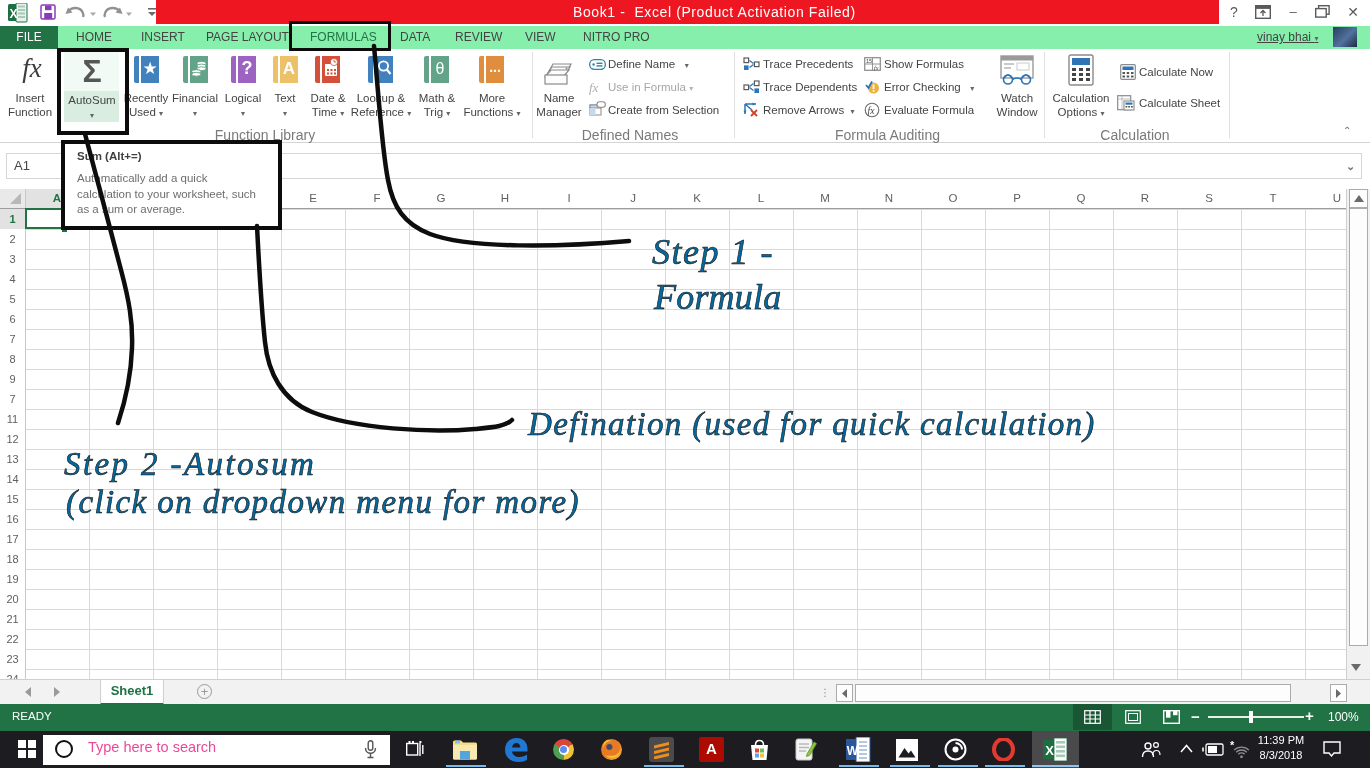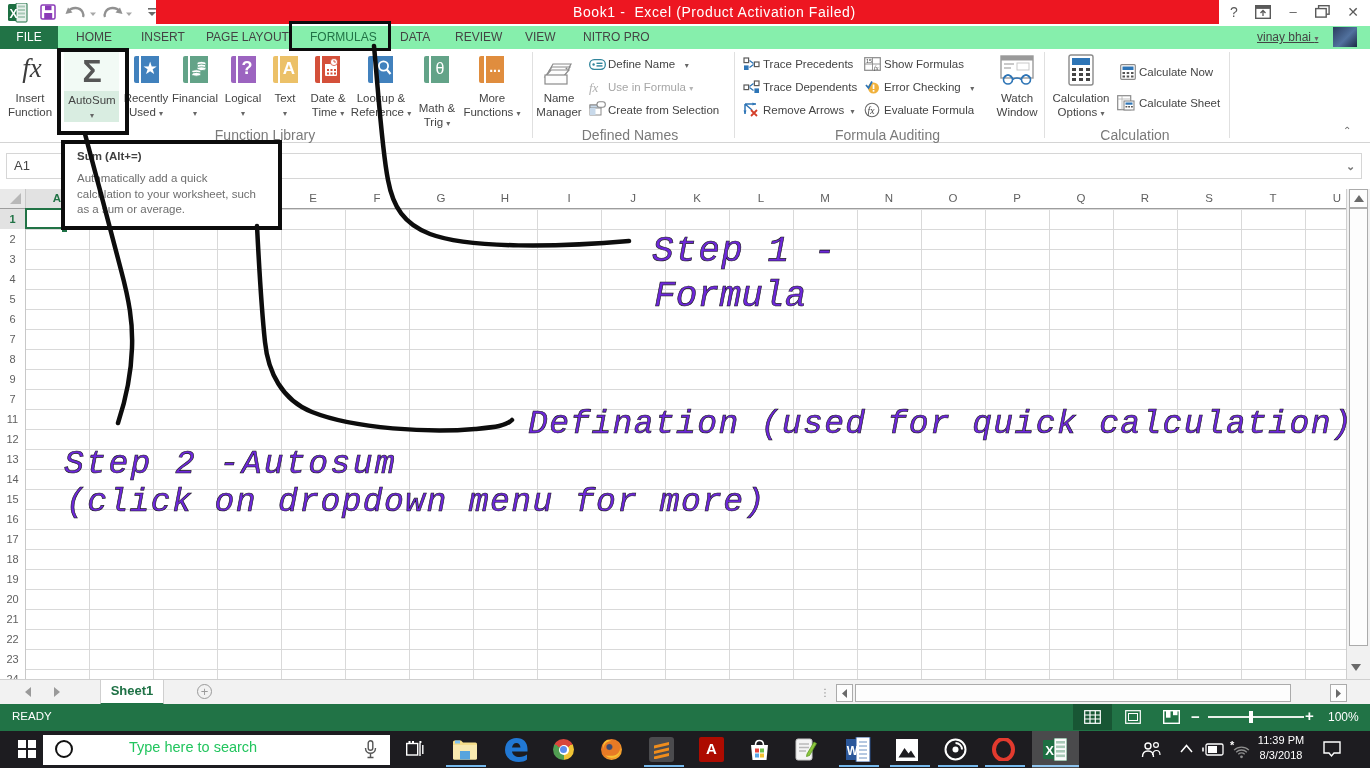--- a/index.html
+++ b/index.html
@@ -38,21 +38,21 @@
 #vscroll{position:absolute;left:1346px;top:189px;width:24px;height:490px;background:#f1f1f1;border-left:1px solid #cfcfcf;}
 
 #sheetbar{position:absolute;left:0;top:679px;width:1370px;height:25px;background:#f2f2f2;border-top:1px solid #cfcfcf;}
 
 #statusbar{position:absolute;left:0;top:704px;width:1370px;height:27px;background:#217346;color:#fff;}
 
 #taskbar{position:absolute;left:0;top:731px;width:1370px;height:37px;background:#1d1c20;}
 .underline{position:absolute;top:34px;height:2px;background:#76b9ed;}
 
 .annbox{position:absolute;border:4px solid #0c0c0c;}
-.hand{position:absolute;font-family:Liberation Mono, monospace;font-style:italic;color:#6d28d9;white-space:nowrap;-webkit-text-stroke:0.6px #161616;}
+.hand{position:absolute;font-family:Liberation Serif, serif;font-style:italic;color:#0369a1;white-space:nowrap;-webkit-text-stroke:0.6px #161616;}
 #annsvg{position:absolute;left:0;top:0;width:1370px;height:768px;pointer-events:none;}
 </style>
 </head>
 <body>
 <div id="page">
 
 <div id="titlebar">
   <svg class="abs" style="left:8px;top:3px" width="148" height="20" viewBox="0 0 148 20">
 
     <rect x="0" y="1" width="11" height="17" rx="1.5" fill="#1d6f42"></rect>
@@ -182,21 +182,21 @@
         <path d="M11.8 13.5 L15.5 18" stroke="#fff" stroke-width="2.2"></path>
       </svg>
     </div>
   </div>
   <div class="bigbtn-label" style="left:346px;top:42px;width:70px;">Lookup &amp;<br>Reference <span class="dd">▾</span></div>
 
   <div class="bookicon" style="left:424px;top:7px;">
     <div class="spine" style="background:#63a388;"></div>
     <div class="cover" style="background:#63a388;font-size:16px;line-height:25px;">θ</div>
   </div>
-  <div class="bigbtn-label" style="left:406px;top:52px;width:62px;">Math &amp;<br>Trig <span class="dd">▾</span></div>
+  <div class="bigbtn-label" style="left:406px;top:42px;width:62px;">Math &amp;<br>Trig <span class="dd">▾</span></div>
 
   <div class="bookicon" style="left:479px;top:7px;">
     <div class="spine" style="background:#e08d3e;"></div>
     <div class="cover" style="background:#e08d3e;font-size:14px;font-weight:bold;line-height:22px;">...</div>
   </div>
   <div class="bigbtn-label" style="left:456px;top:42px;width:72px;">More<br>Functions <span class="dd">▾</span></div>
 
   <div class="glabel" style="left:200px;width:130px;">Function Library</div>
   <div class="rsep" style="left:532px;"></div>
 
@@ -468,21 +468,21 @@
     <g fill="#fff">
           <rect x="0" y="0" width="8" height="8"></rect>
           <rect x="10" y="0" width="8" height="8"></rect>
           <rect x="0" y="10" width="8" height="8"></rect>
           <rect x="10" y="10" width="8" height="8"></rect>
         </g>
   </svg>
 
   <div class="abs" style="left:43px;top:4px;width:347px;height:30px;background:#fff;"></div>
   <div class="abs" style="left:55px;top:9px;width:18px;height:18px;border:2.5px solid #111;border-radius:50%;box-sizing:border-box;"></div>
-  <div class="abs" style="left:88px;top:8px;font-size:14.5px;color:#22c55e;margin-left:41px;">Type here to search</div>
+  <div class="abs" style="left:88px;top:8px;font-size:14.5px;color:#ec4899;">Type here to search</div>
   <svg class="abs" style="left:364px;top:9px" width="13" height="19" viewBox="0 0 13 19">
     <rect x="4.2" y="0.8" width="4.6" height="9.5" rx="2.3" fill="none" stroke="#555" stroke-width="1.4"></rect>
     <path d="M1.5 8 C1.5 15,11.5 15,11.5 8 M6.5 13.5 V17.5 M3.5 17.5 H9.5" fill="none" stroke="#555" stroke-width="1.4"></path>
   </svg>
 
   <svg class="abs" style="left:406px;top:10px" width="19" height="17" viewBox="0 0 19 17">
     <rect x="0.7" y="2.5" width="11" height="11.5" fill="none" stroke="#fff" stroke-width="1.4"></rect>
     <path d="M14 2 V15 M16.8 4 V13" stroke="#fff" stroke-width="1.4"></path>
     <rect x="2.5" y="0" width="2" height="2" fill="#fff"></rect>
         <rect x="6" y="0" width="2" height="2" fill="#fff"></rect>

